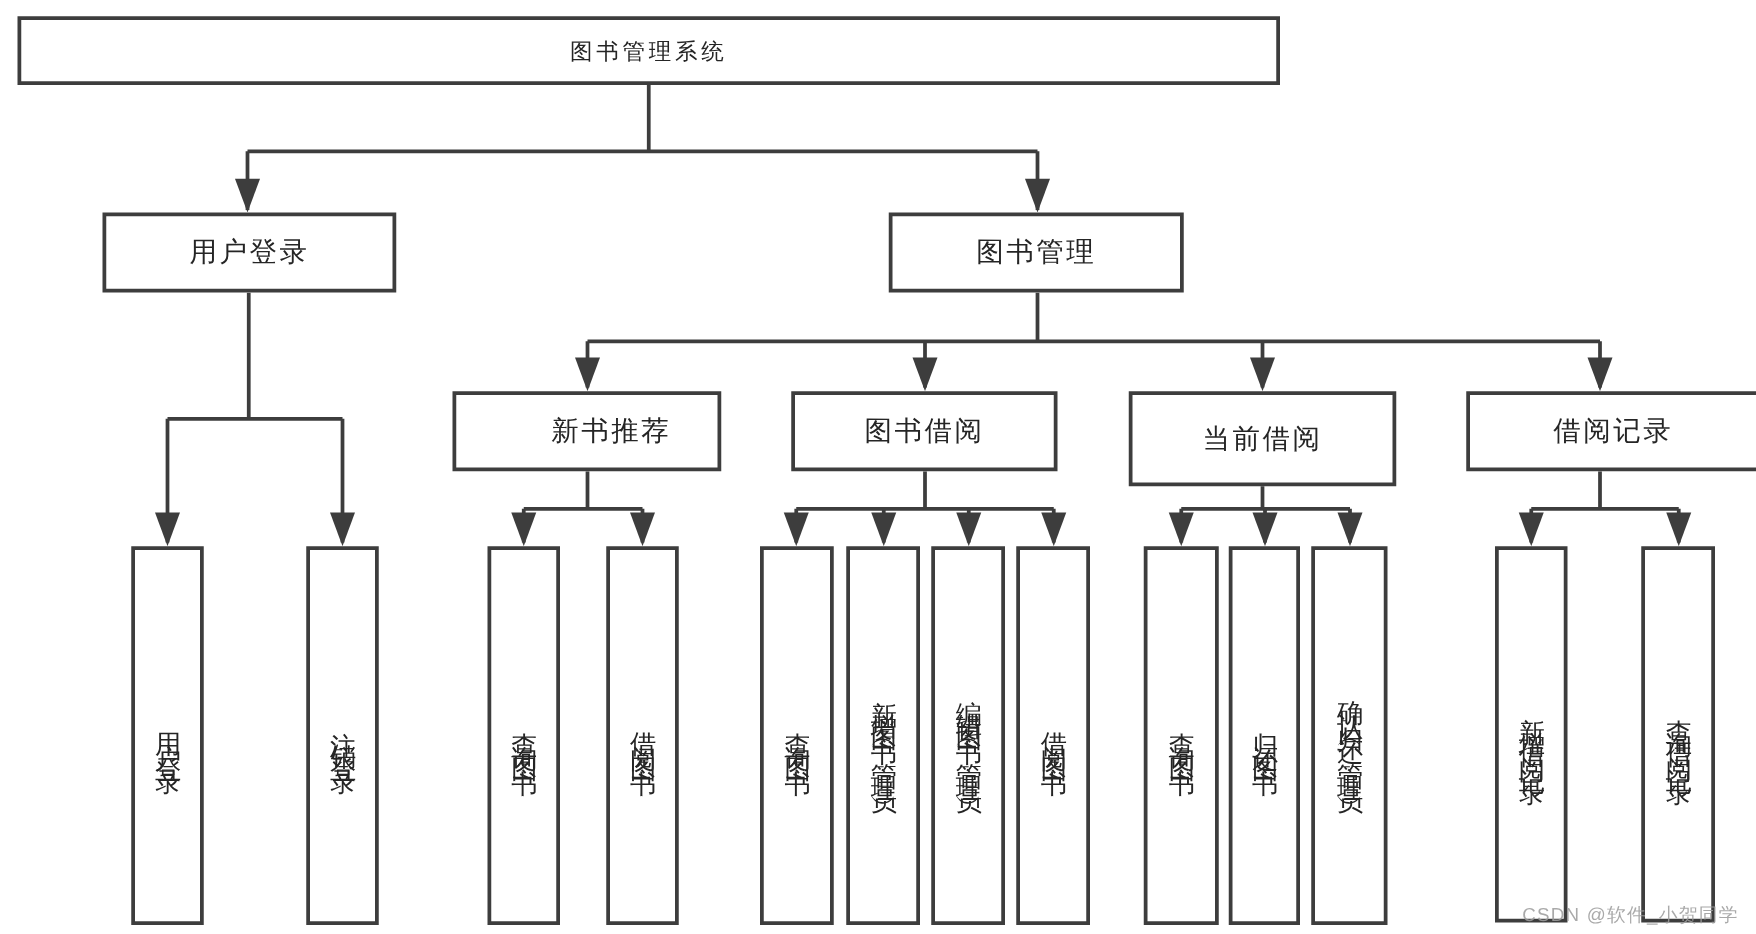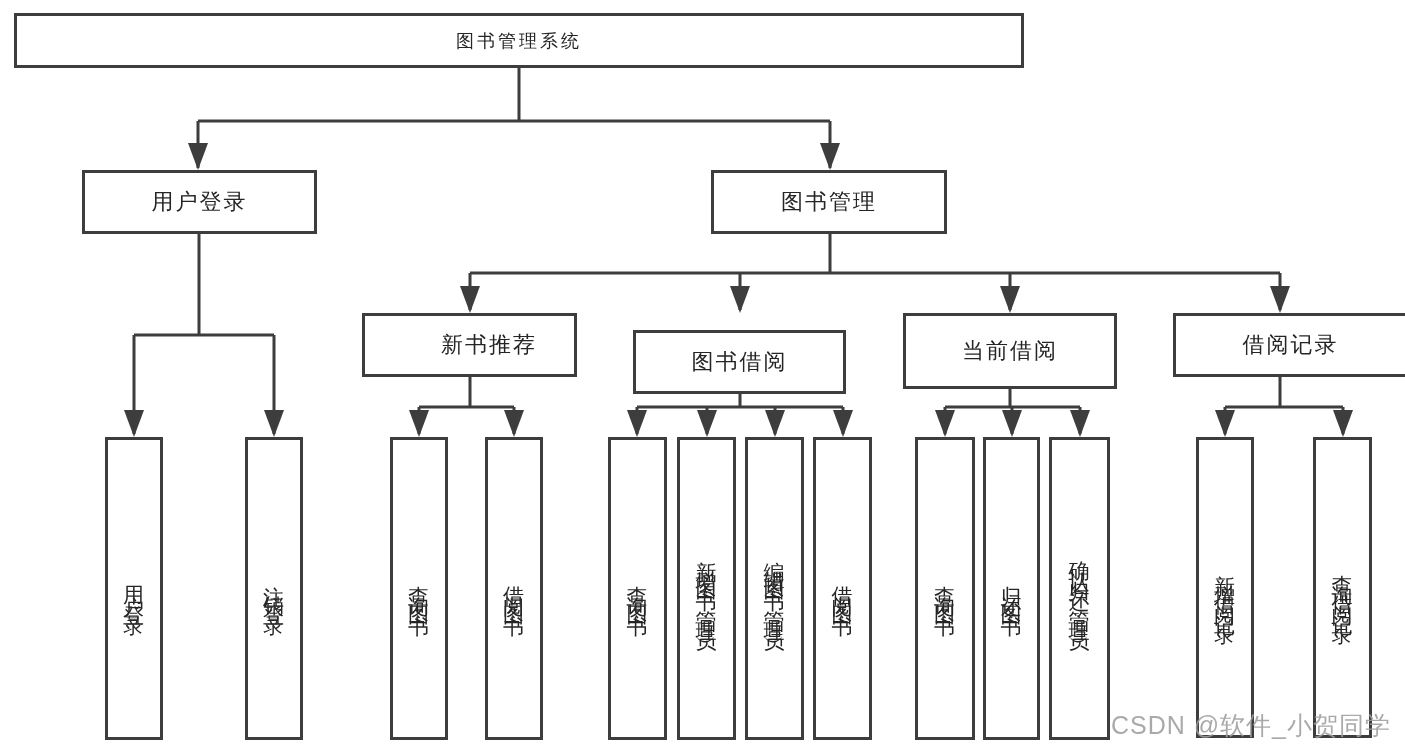--- a/index.html
+++ b/index.html
@@ -42,21 +42,21 @@
     writing-mode: vertical-rl;
     text-orientation: mixed;
     font-size: 21px;
     line-height: 1;
     letter-spacing: 10px;
   }
   .watermark {
     position: absolute;
     right: 14px;
     bottom: 5px;
-    font-size: 25px;
+    font-size: 15px;
     letter-spacing: 1px;
     color: var(--watermark);
     opacity: 0.88;
     z-index: 5;
     white-space: nowrap;
   }
 </style>
 </head>
 <body>
 
@@ -109,21 +109,21 @@
   <div class="node" style="left:82px; top:170px; width:235px; height:64px;">
     <span class="h-label">用户登录</span>
   </div>
   <div class="node" style="left:711px; top:170px; width:236px; height:64px;">
     <span class="h-label">图书管理</span>
   </div>
 
   <div class="node" style="left:362px; top:313px; width:215px; height:64px;padding-left:39px;">
     <span class="h-label">新书推荐</span>
   </div>
-  <div class="node" style="left:633px; top:330px; width:213px; height:64px;">
+  <div class="node" style="left:633px; top:313px; width:213px; height:64px;">
     <span class="h-label">图书借阅</span>
   </div>
   <div class="node" style="left:903px; top:313px; width:214px; height:76px;">
     <span class="h-label">当前借阅</span>
   </div>
   <div class="node" style="left:1173px; top:313px; width:235px; height:64px;">
     <span class="h-label">借阅记录</span>
   </div>
 
   <div class="node leaf" style="left:105px; top:437px; width:58px; height:303px;">

